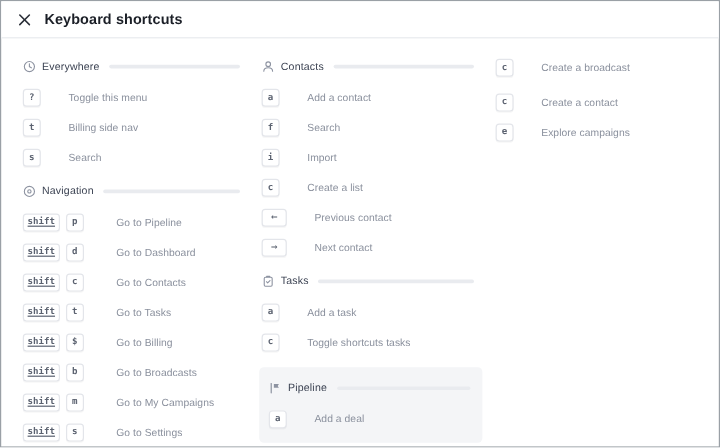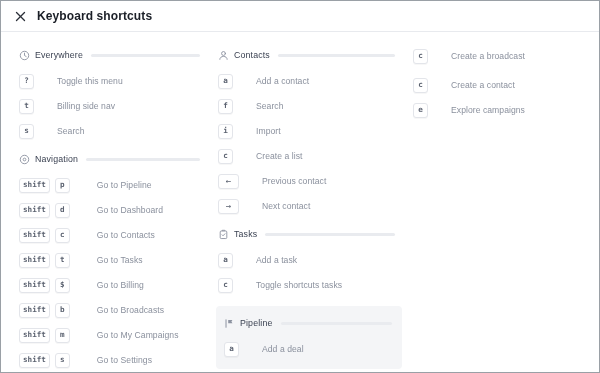--- a/index.html
+++ b/index.html
@@ -114,21 +114,21 @@
     color: #5b6270;
     font-size: 7.6px;
     font-weight: bold;
     display: flex;
     align-items: center;
     justify-content: center;
     margin-right: 5px;
     line-height: 1;
     box-shadow: 0 1px 0 rgba(20,25,40,.035);
   }
-  .key.wide { min-width: 25px; }
+  .key.wide { min-width: 25px; text-decoration: underline; }
   .key.arrow { min-width: 21px; font-size: 9px; font-weight: normal; }
   .boxed .key { background: #ffffff; }
   .row-label {
     font-size: 8.6px;
     color: #8a909d;
     white-space: nowrap;
     margin-left: 18px;
     letter-spacing: .05px;
   }
   .nav-label { margin-left: 22px; }

